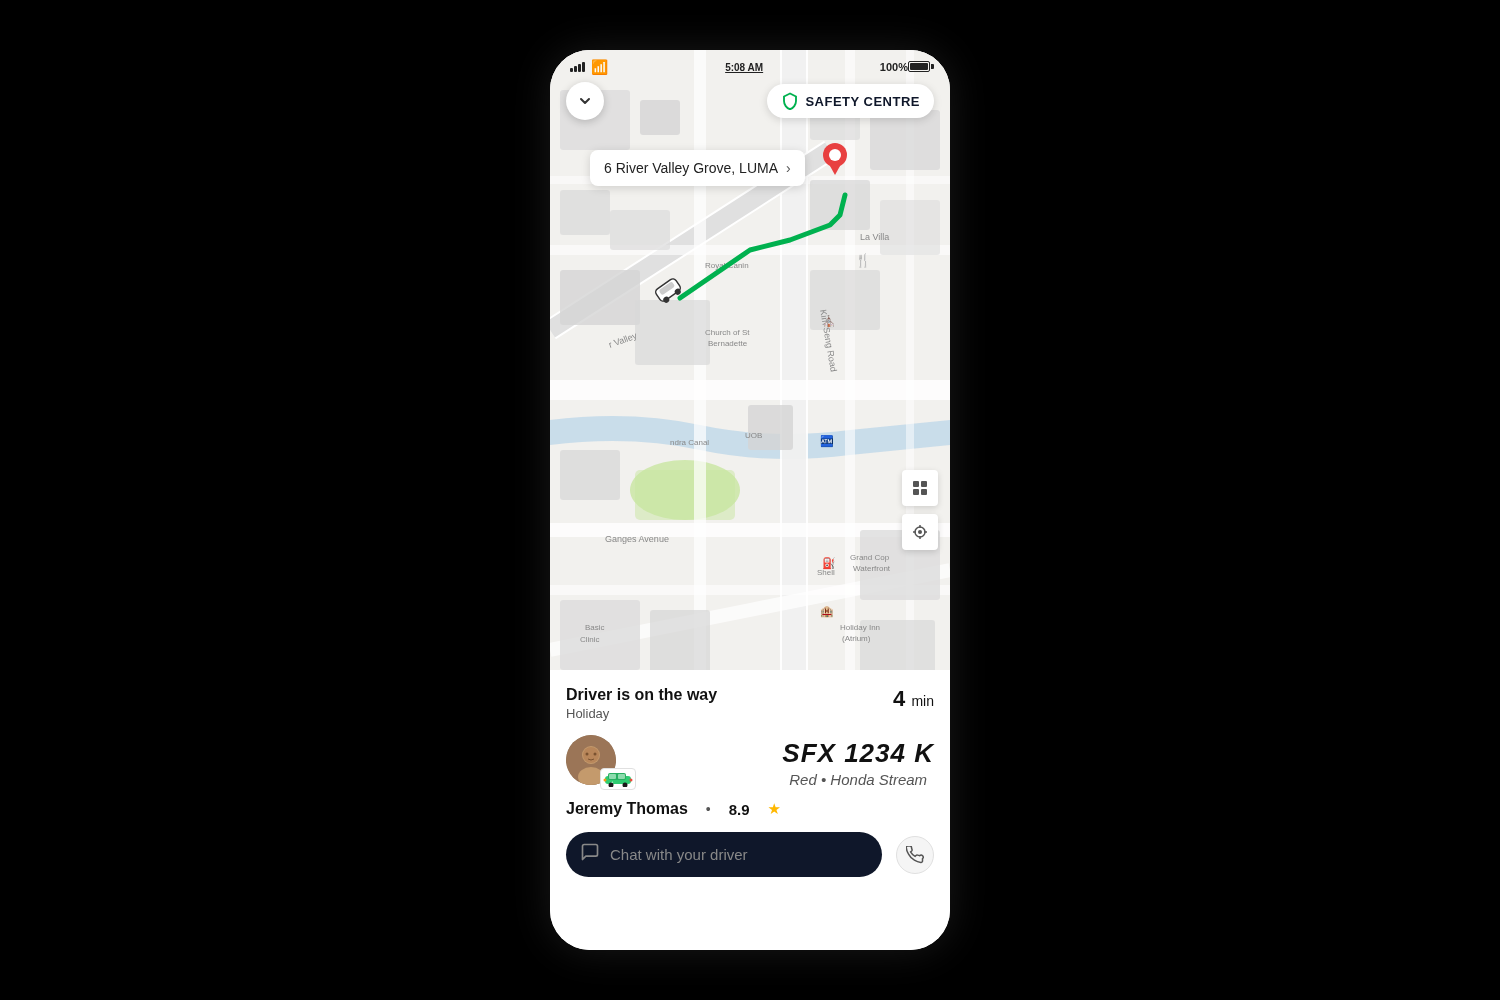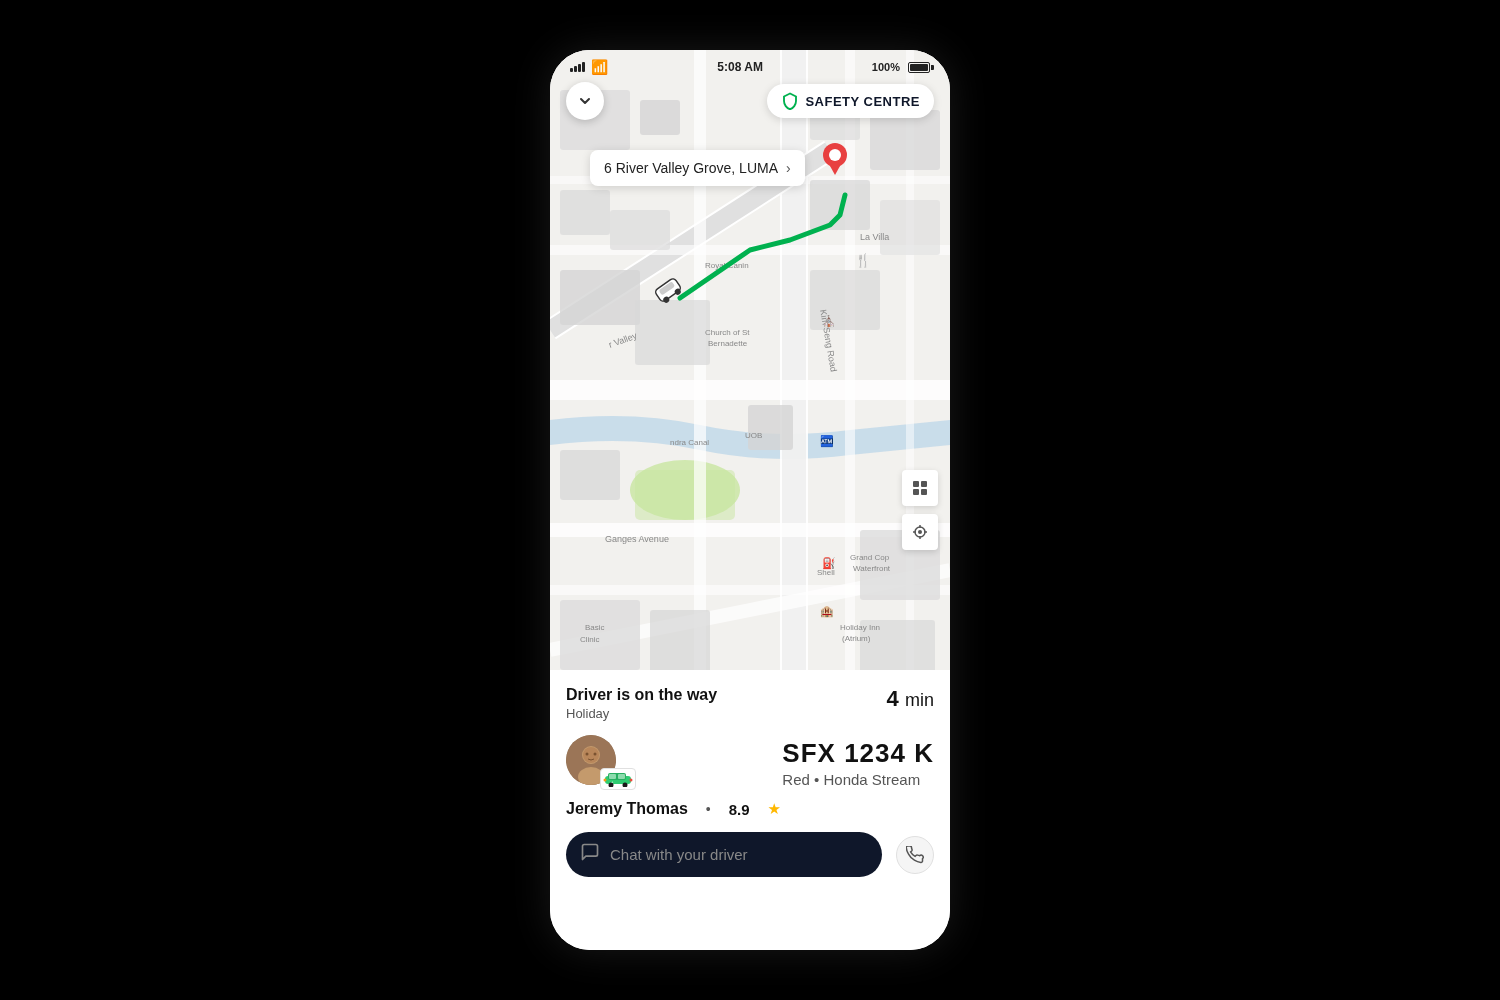--- a/index.html
+++ b/index.html
@@ -30,22 +30,22 @@
       z-index: 10;
       display: flex;
       align-items: center;
       justify-content: space-between;
       padding: 6px 20px 0;
       font-size: 11px;
       font-weight: 600;
       color: #222;
     }
     .status-left { display: flex; align-items: center; gap: 3px; }
-    .status-center { font-size: 12px; font-weight: 600; }
-    .status-right { display: flex; align-items: center; gap: 8px; font-size: 11px; }
+    .status-center { font-size: 10px; font-weight: 600; text-decoration: underline; }
+    .status-right { display: flex; gap: 0; font-size: 11px; }
     .battery-icon {
       width: 22px; height: 11px;
       border: 1.5px solid #222;
       border-radius: 2px;
       position: relative;
       display: inline-flex;
       align-items: center;
     }
     .battery-icon::after {
       content: '';
@@ -179,21 +179,21 @@
       font-size: 13px;
       color: #555;
       margin-top: 2px;
     }
     .trip-eta {
       font-size: 22px;
       font-weight: 700;
       color: #111;
     }
     .trip-eta-unit {
-      font-size: 18px;
+      font-size: 14px;
       font-weight: 500;
     }
 
     
     .driver-info-row {
       display: flex;
       align-items: center;
       justify-content: space-between;
       margin-bottom: 10px;
     }
@@ -220,21 +220,22 @@
       right: 0; bottom: 0;
       width: 36px; height: 22px;
       background: #fff;
       border-radius: 4px;
       border: 1.5px solid #e0e0e0;
       display: flex; align-items: center; justify-content: center;
       overflow: hidden;
     }
 
     .vehicle-info {
-      text-align: left;
+      text-align: center;
+      font-style: italic;
     }
     .plate-number {
       font-size: 26px;
       font-weight: 800;
       color: #111;
       letter-spacing: 1px;
     }
     .vehicle-desc {
       font-size: 15px;
       color: #555;

